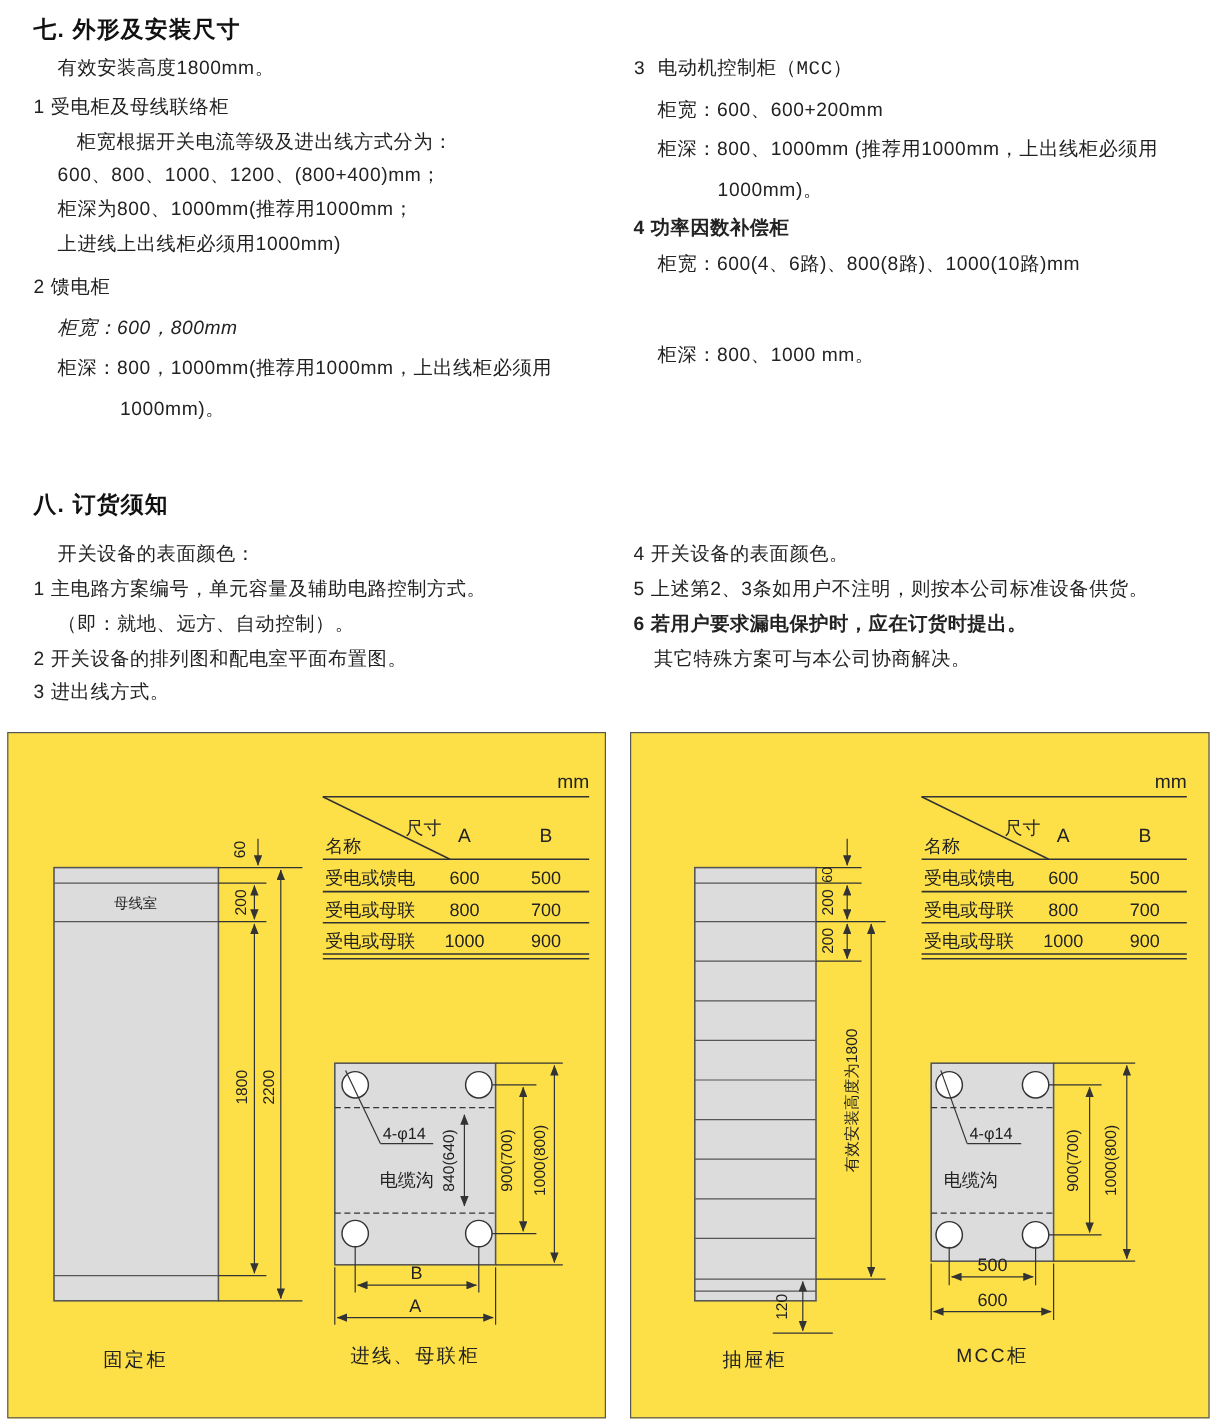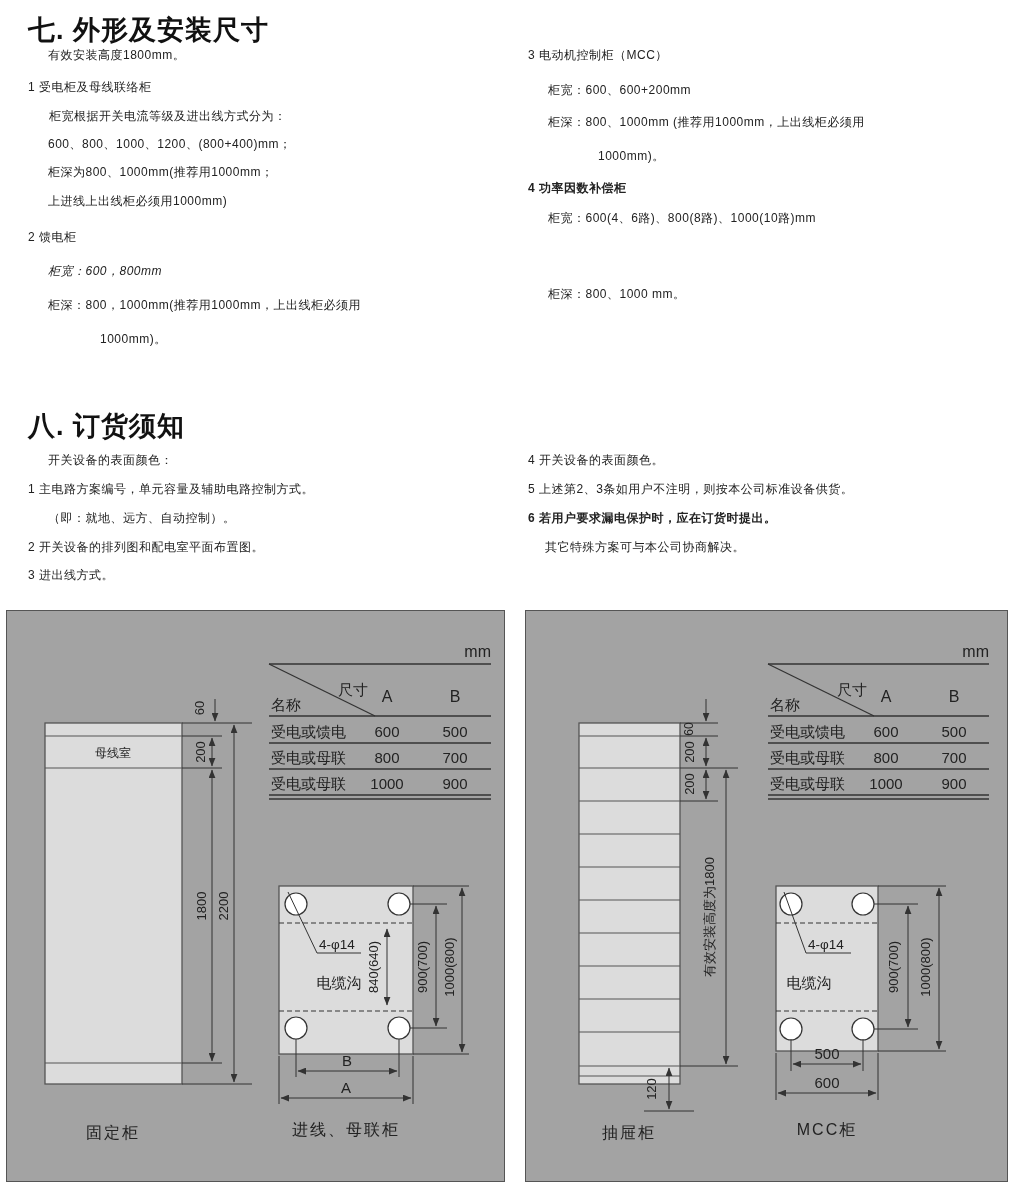--- a/index.html
+++ b/index.html
@@ -1,41 +1,41 @@
 <!DOCTYPE html>
 <html><head>
 <meta charset="utf-8">
 <style>
   html,body{margin:0;padding:0;background:#fff;}
   body{width:1015px;height:1190px;position:relative;overflow:hidden;
        font-family:"Liberation Sans","DejaVu Sans",sans-serif;color:#1c1c1c;}
   .abs{position:absolute;}
-  .h1{font-size:27px;font-weight:bold;letter-spacing:1px;color:#111;}
-  .ln{font-size:12px;letter-spacing:0.5px;white-space:nowrap;color:#222;}
-  .panel{position:absolute;border:1.5px solid #555;background:#a3a3a3;}
+  .h1{font-size:19px;font-weight:bold;letter-spacing:1px;color:#111;}
+  .ln{font-size:16px;letter-spacing:0.5px;white-space:nowrap;color:#222;}
+  .panel{position:absolute;border:1.5px solid #555;background:#fde047;}
   svg text{fill:#222;}
   .cap{font-size:16px;letter-spacing:2px;}
 </style>
 </head>
 <body>
 
 <div class="abs h1" style="left:28px;top:12px;">七. 外形及安装尺寸</div>
 
 <div class="abs ln" style="left:48px;top:47px;">有效安装高度1800mm。</div>
 <div class="abs ln" style="left:28px;top:79px;">1 受电柜及母线联络柜</div>
-<div class="abs ln" style="left:49px;top:108px;">柜宽根据开关电流等级及进出线方式分为：</div>
+<div class="abs ln" style="left:64px;top:108px;">柜宽根据开关电流等级及进出线方式分为：</div>
 <div class="abs ln" style="left:48px;top:136px;">600、800、1000、1200、(800+400)mm；</div>
 <div class="abs ln" style="left:48px;top:164px;">柜深为800、1000mm(推荐用1000mm；</div>
 <div class="abs ln" style="left:48px;top:193px;">上进线上出线柜必须用1000mm)</div>
 <div class="abs ln" style="left:28px;top:229px;">2 馈电柜</div>
 <div class="abs ln" style="left:48px;top:263px;font-style:italic;">柜宽：600，800mm</div>
 <div class="abs ln" style="left:48px;top:297px;">柜深：800，1000mm(推荐用1000mm，上出线柜必须用</div>
 <div class="abs ln" style="left:100px;top:331px;">1000mm)。</div>
 
-<div class="abs ln" style="left:528px;top:47px;">3 电动机控制柜（MCC）</div>
+<div class="abs ln" style="left:528px;top:47px;font-family:Liberation Mono, monospace;">3 电动机控制柜（MCC）</div>
 <div class="abs ln" style="left:548px;top:82px;">柜宽：600、600+200mm</div>
 <div class="abs ln" style="left:548px;top:114px;">柜深：800、1000mm (推荐用1000mm，上出线柜必须用</div>
 <div class="abs ln" style="left:598px;top:148px;">1000mm)。</div>
 <div class="abs ln" style="left:528px;top:180px;font-weight:bold;">4 功率因数补偿柜</div>
 <div class="abs ln" style="left:548px;top:210px;">柜宽：600(4、6路)、800(8路)、1000(10路)mm</div>
 <div class="abs ln" style="left:548px;top:240px;margin-top:46px;">柜深：800、1000 mm。</div>
 
 <div class="abs h1" style="left:28px;top:408px;">八. 订货须知</div>
 
 <div class="abs ln" style="left:48px;top:452px;">开关设备的表面颜色：</div>

